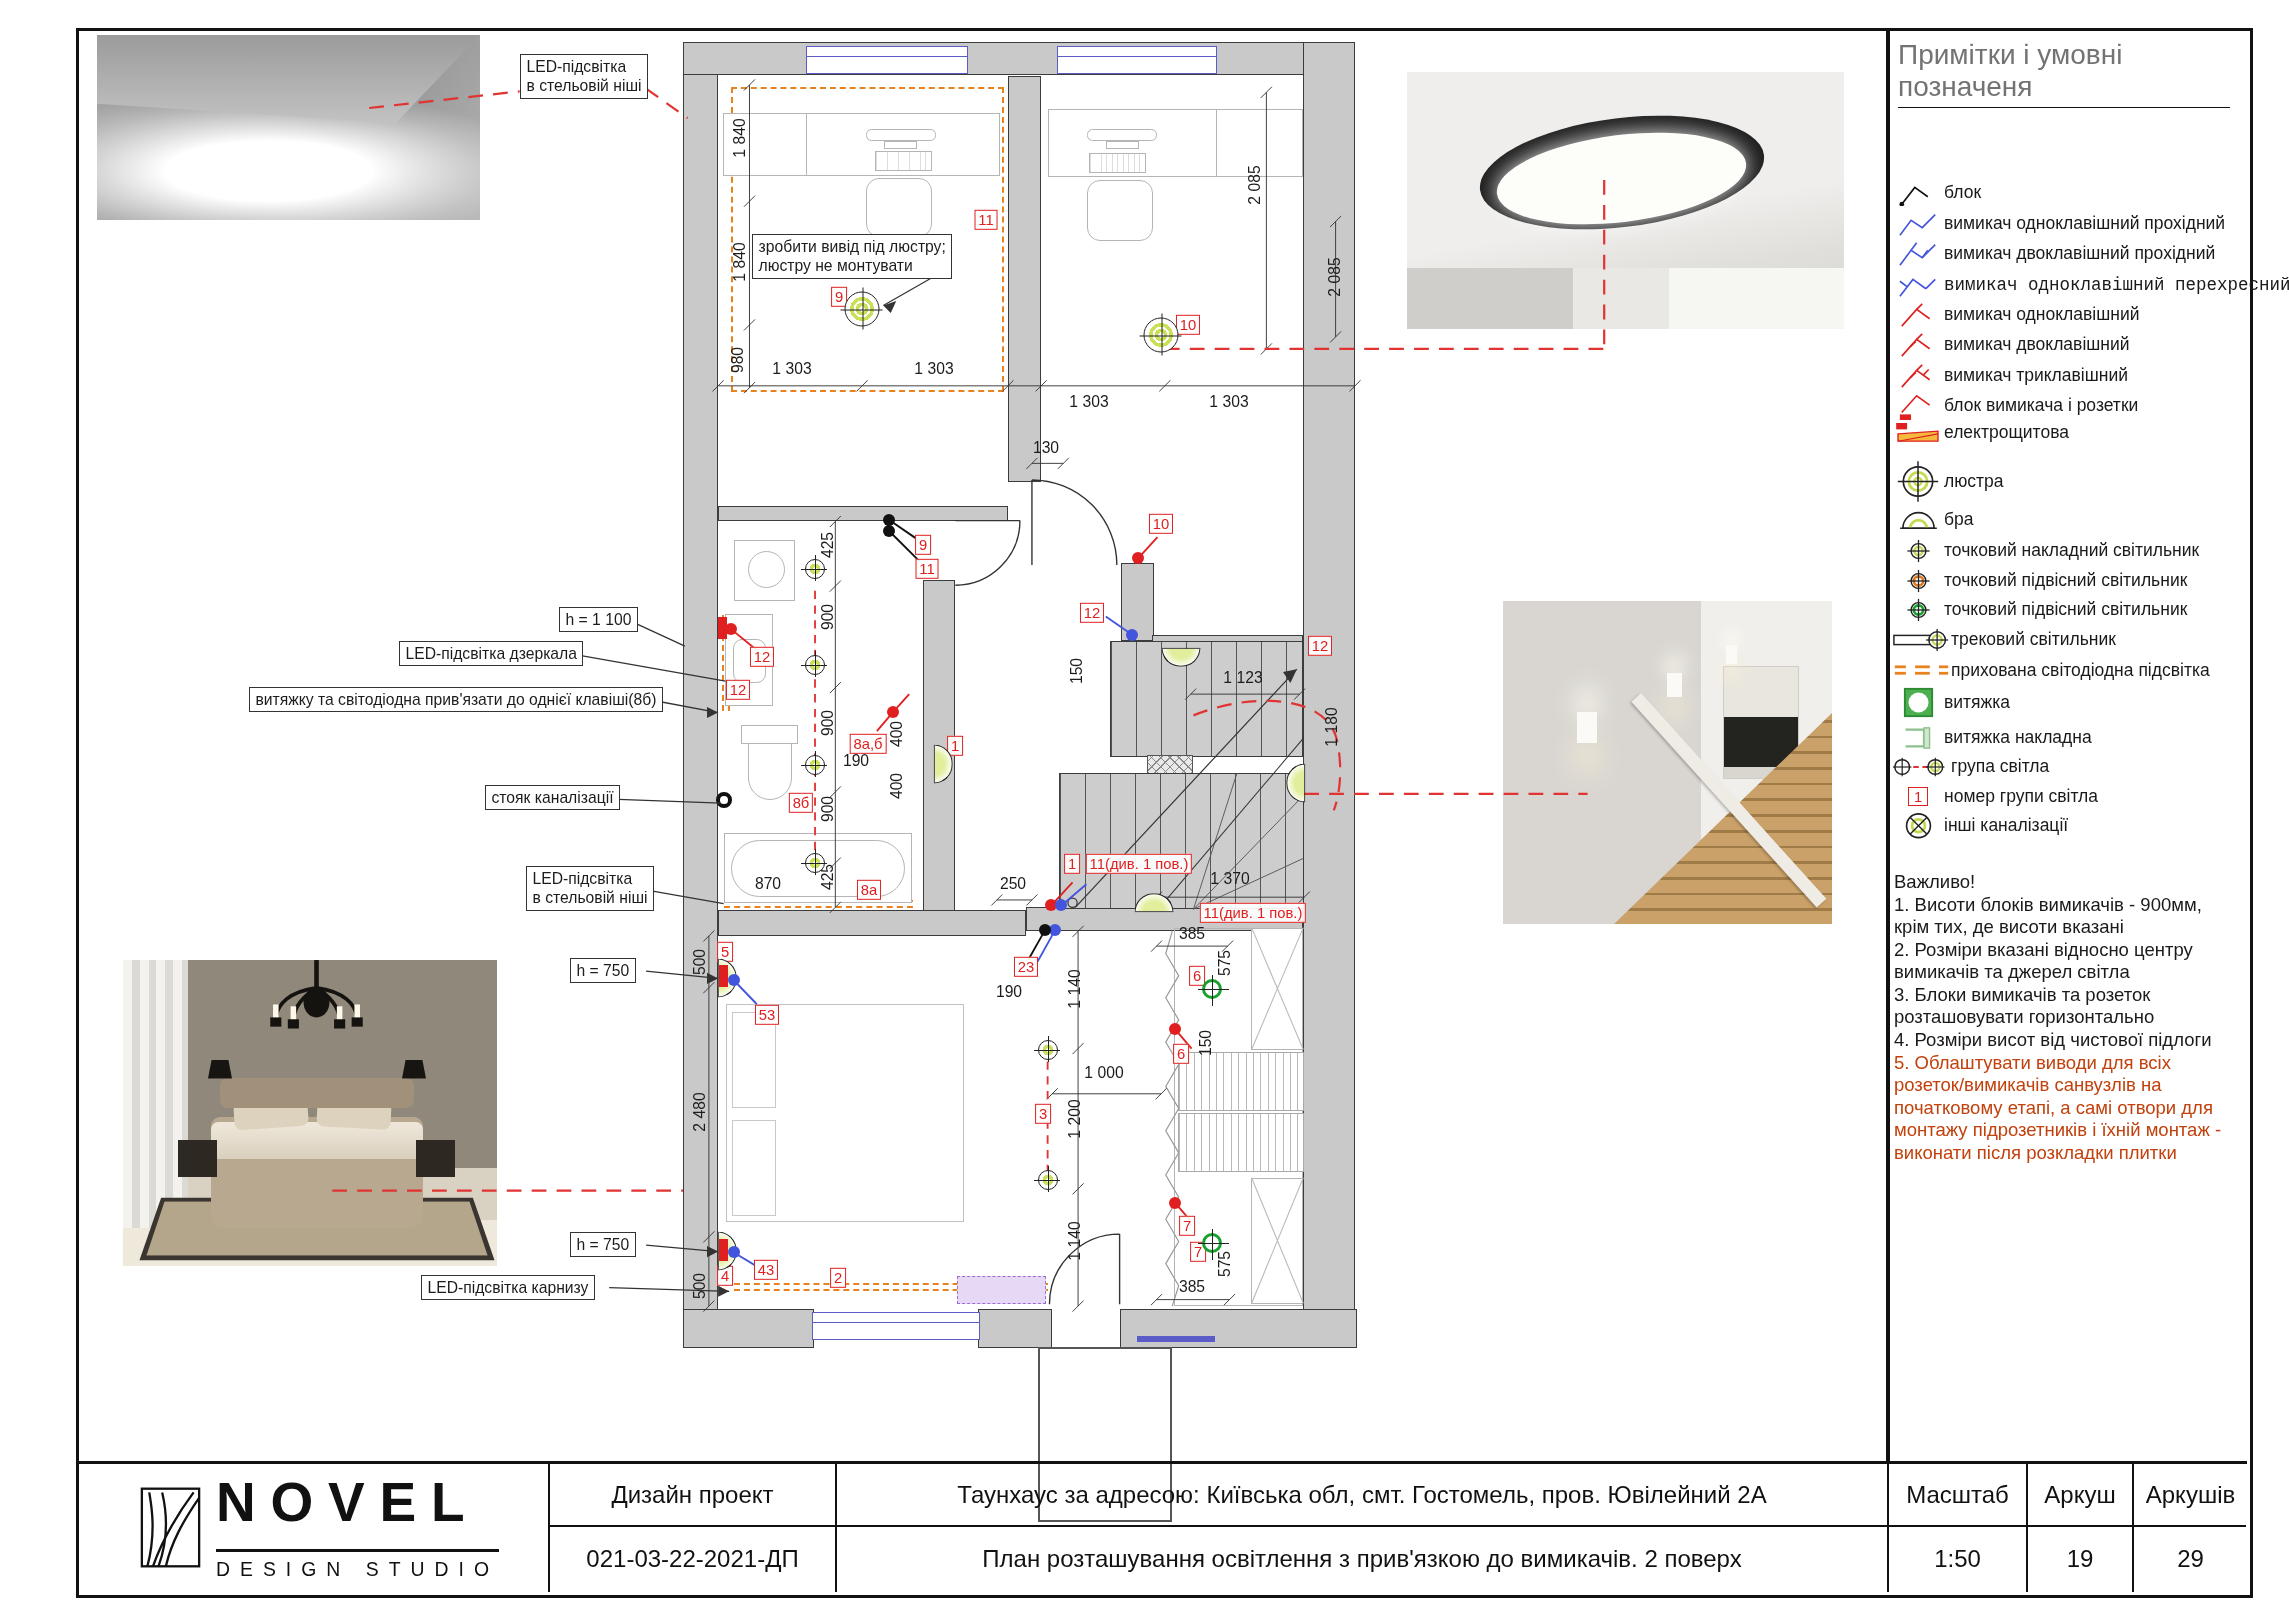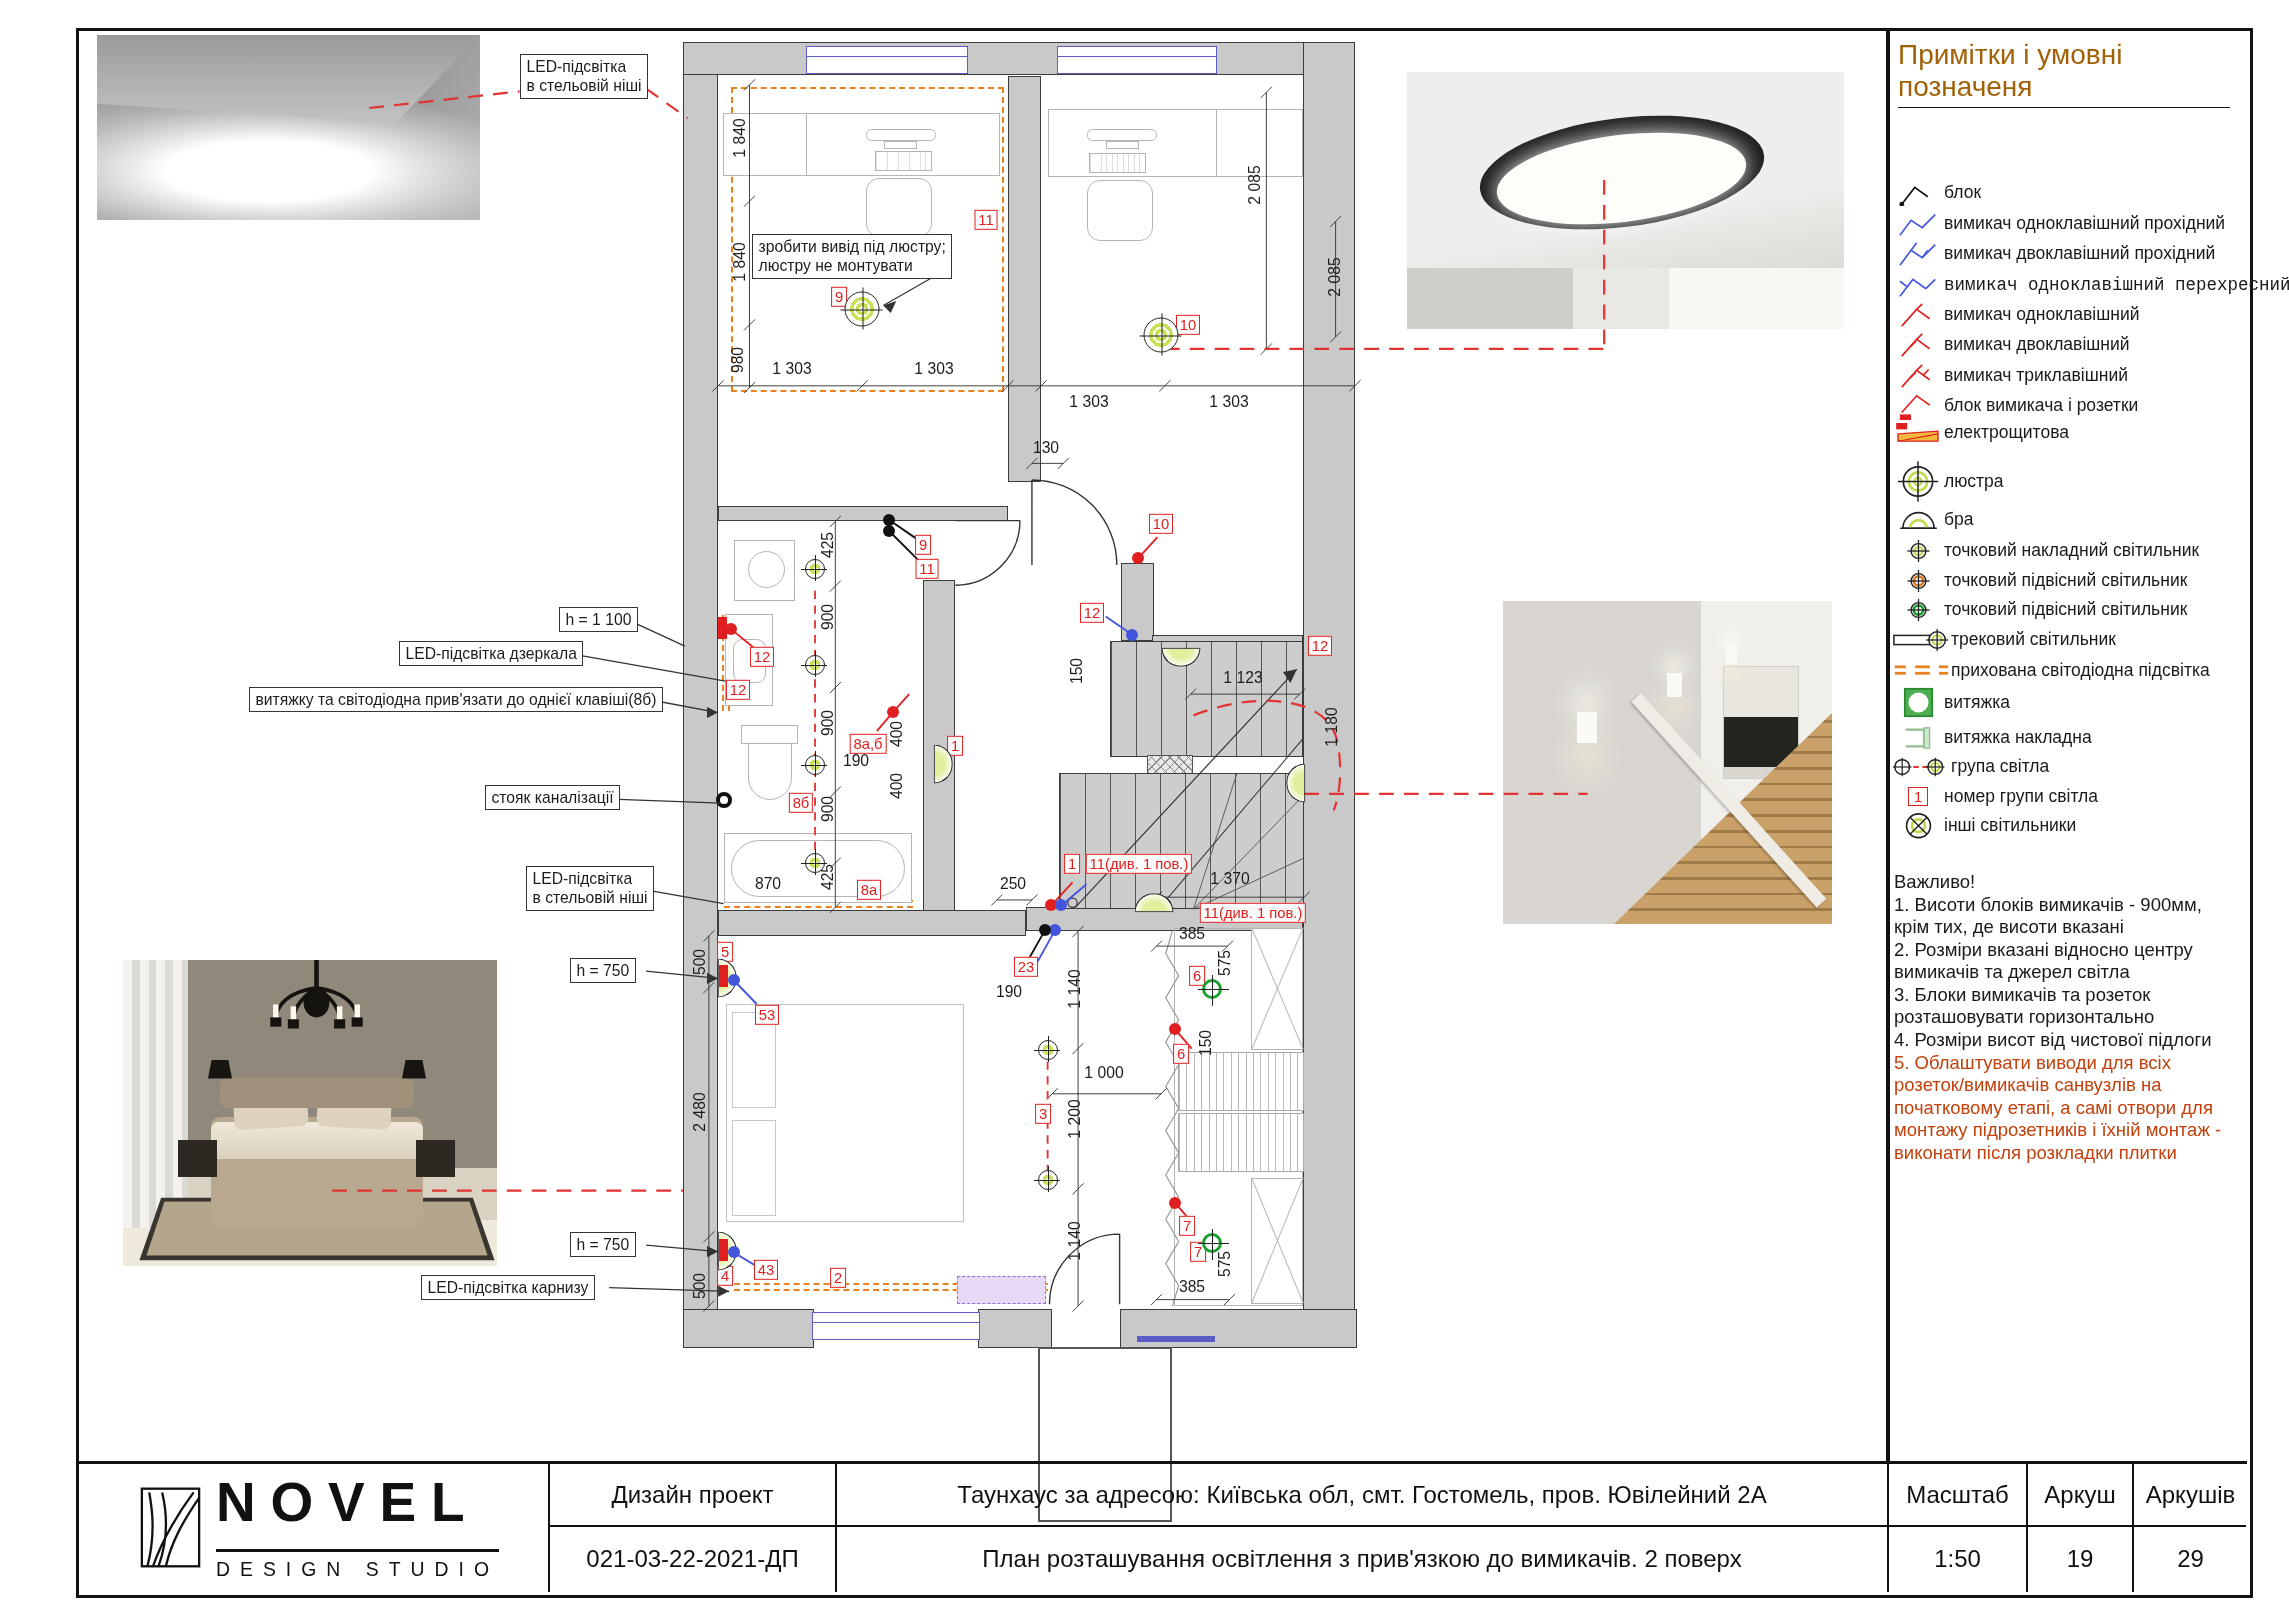--- a/index.html
+++ b/index.html
@@ -377,21 +377,21 @@
   <div class="co" style="left:559px;top:607px;">h = 1 100</div>
   <div class="co" style="left:399px;top:641px;">LED-підсвітка дзеркала</div>
   <div class="co" style="left:249px;top:687px;">витяжку та світодіодна прив'язати до однієї клавіші(8б)</div>
   <div class="co" style="left:485px;top:785px;">стояк каналізації</div>
   <div class="co" style="left:526px;top:866px;">LED-підсвітка
 в стельовій ніші</div>
   <div class="co" style="left:570px;top:958px;">h = 750</div>
   <div class="co" style="left:570px;top:1232px;">h = 750</div>
   <div class="co" style="left:421px;top:1275px;">LED-підсвітка карнизу</div>
 
-  <div class="abs" style="left:1898px;top:39px;width:332px;font-size:28px;color:#a16207;border-bottom:1.8px solid #111;padding-bottom:3.7px;">Примітки і умовні позначеня</div>
+  <div class="abs" style="left:1898px;top:39px;width:332px;font-size:28px;color:#737373;border-bottom:1.8px solid #111;padding-bottom:3.7px;">Примітки і умовні позначеня</div>
 
   <div class="lrow" style="left:1892px;top:177px;">
     <span class="lsym">
         <svg width="41" height="26" viewBox="0 0 44 28">
           <polyline points="4,26 18,8 32,18" fill="none" stroke="#111" stroke-width="1.8"></polyline>
           <circle cx="4" cy="26" r="2.5" fill="#111"></circle>
         </svg>
       </span>
     <span class="llab">блок</span>
   </div>
@@ -591,21 +591,21 @@
   </div>
   <div class="lrow" style="left:1892px;top:810px;">
     <span class="lsym">
         <svg width="33" height="29.5" viewBox="0 0 36 32">
           <circle cx="18" cy="16" r="13" fill="none" stroke="#222" stroke-width="1.8"></circle>
           <circle cx="18" cy="16" r="7" fill="none" stroke="#c6d94f" stroke-width="3"></circle>
           <line x1="9" y1="7" x2="27" y2="25" stroke="#222" stroke-width="1.6"></line>
           <line x1="27" y1="7" x2="9" y2="25" stroke="#222" stroke-width="1.6"></line>
         </svg>
       </span>
-    <span class="llab">інші світильники</span>
+    <span class="llab">інші каналізації</span>
   </div>
 
   <div class="notes" style="left:1894px;top:871px;width:343px;">
     <div>Важливо!</div>
     <div>1. Висоти блоків вимикачів - 900мм, крім тих, де висоти вказані</div>
     <div>2. Розміри вказані відносно центру вимикачів та джерел світла</div>
     <div>3. Блоки вимикачів та розеток розташовувати горизонтально</div>
     <div>4. Розміри висот від чистової підлоги</div>
     <div class="red">5. Облаштувати виводи для всіх розеток/вимикачів санвузлів на початковому етапі, а самі отвори для монтажу підрозетників і їхній монтаж - виконати після розкладки плитки</div>
   </div>

